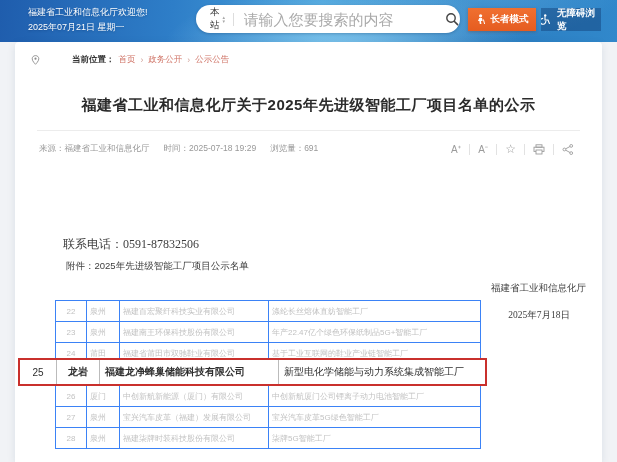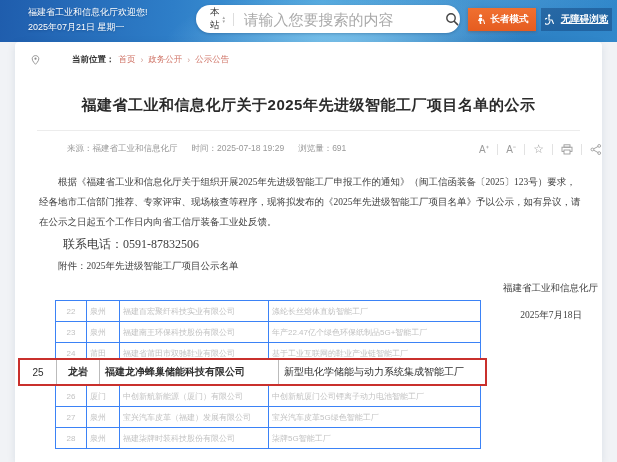--- a/index.html
+++ b/index.html
@@ -17,49 +17,49 @@
     display:flex;align-items:center;box-shadow:0 1px 3px rgba(0,30,70,.25);}
   .search-scope{font-size:9.5px;color:#333;margin-left:14px;display:flex;align-items:center;gap:3px;cursor:pointer;}
   .sel-arrows{display:inline-flex;flex-direction:column;line-height:4px;font-size:5px;color:#a7a7a7;}
   .search-divider{width:1px;height:13px;background:#ddd;margin:0 8px;}
   .search-input{border:none;outline:none;flex:1;font-size:15px;color:#333;background:transparent;}
   .search-input::placeholder{color:#aaa;}
   .search-btn{width:30px;height:28px;display:flex;align-items:center;justify-content:center;cursor:pointer;}
   .hdr-btn{position:absolute;top:8px;height:23px;border-radius:0;display:flex;align-items:center;justify-content:center;
     gap:5px;color:#fff;font-size:9.5px;font-weight:bold;cursor:pointer;}
   .btn-elder{left:468px;width:68px;background:linear-gradient(180deg,#f07030,#e55c20);box-shadow:0 1px 3px rgba(120,40,0,.3);}
-  .btn-access{left:541px;width:71px;background:rgba(14,56,110,.42);text-decoration:underline;}
+  .btn-access{left:541px;width:60px;background:rgba(14,56,110,.42);}
 
   
   .card{position:absolute;left:15px;top:42px;width:587px;height:420px;background:#fff;
     border-radius:4px 4px 0 0;box-shadow:0 2px 8px rgba(20,50,90,.10);}
 
   .breadcrumb{position:absolute;left:16px;top:12px;font-size:8.5px;color:#666;display:flex;align-items:center;gap:4px;}
   .bc-label{color:#333;font-weight:bold;margin-left:28px;}
   .bc-link{color:#cf7265;cursor:pointer;}
   .bc-sep{color:#cf9f97;margin:0 1px;}
 
   .art-title{position:absolute;left:0;top:54px;width:587px;text-align:center;font-size:15px;font-weight:bold;
     color:#2b2b2b;letter-spacing:.5px;}
   .title-divider{position:absolute;left:22px;top:88px;width:543px;height:1px;background:#ececec;}
 
-  .meta-row{position:absolute;left:24px;top:100px;width:543px;display:flex;align-items:center;font-size:8.5px;color:#999;margin-left:28px;}
+  .meta-row{position:absolute;left:24px;top:100px;width:543px;display:flex;align-items:center;font-size:8.5px;color:#999;}
   .meta-item{margin-right:14px;}
   .meta-icons{margin-left:auto;display:flex;align-items:center;color:#9b9b9b;}
   .mi{padding:0 8px;font-size:10px;cursor:pointer;display:flex;align-items:center;}
   .mi-sep{width:1px;height:11px;background:#e2e2e2;}
   .star-glyph{font-size:12px;}
 
   .art-body{position:absolute;left:24px;top:130px;width:545px;font-family:"Liberation Serif",serif;
     font-size:9.5px;color:#3d3d3d;line-height:20px;}
   .indent{text-indent:2em;}
   .art-phone{position:absolute;left:24px;top:194px;font-family:"Liberation Serif",serif;font-size:12px;color:#3d3d3d;text-indent:2em;width:500px;}
-  .art-attach{position:absolute;left:24px;top:218px;font-family:Liberation Serif, serif;font-size:9.5px;color:#3d3d3d;text-indent:2em;width:500px;}
+  .art-attach{position:absolute;left:32px;top:218px;font-family:Liberation Sans, sans-serif;font-size:9.5px;color:#3d3d3d;text-indent:2em;width:500px;}
   .art-attach .attach-link{cursor:pointer;}
-  .sign-block{position:absolute;right:4px;top:240px;text-align:right;font-family:"Liberation Serif",serif;
+  .sign-block{position:absolute;right:16px;top:240px;text-align:right;font-family:"Liberation Serif",serif;
     font-size:9.5px;color:#3d3d3d;}
   .sign-date{margin-top:14px;padding-right:16px;}
 
   
   .ftable{position:absolute;left:40px;width:415px;border-collapse:collapse;table-layout:fixed;
     font-size:8px;color:#c2c2c2;}
   .ftable td{border:1px solid #3b82f6;height:20px;padding:0 3px;overflow:hidden;white-space:nowrap;}
   .ftable .c-no{width:24px;text-align:center;}
   .ftable .c-city{width:26px;text-align:left;}
   .ftable .c-comp{width:142px;}
@@ -176,21 +176,20 @@
             <circle cx="2.4" cy="5.5" r="1.4" fill="none" stroke="#9b9b9b" stroke-width="0.9"></circle>
             <circle cx="9.2" cy="1.9" r="1.4" fill="none" stroke="#9b9b9b" stroke-width="0.9"></circle>
             <circle cx="9.2" cy="9.1" r="1.4" fill="none" stroke="#9b9b9b" stroke-width="0.9"></circle>
             <line x1="3.7" y1="4.8" x2="8" y2="2.5" stroke="#9b9b9b" stroke-width="0.9"></line>
             <line x1="3.7" y1="6.2" x2="8" y2="8.5" stroke="#9b9b9b" stroke-width="0.9"></line>
           </svg>
         </span>
       </span>
     </div>
 
-    <div class="art-body indent">根据《福建省工业和信息化厅关于组织开展2025年先进级智能工厂申报工作的通知》（闽工信函装备〔2025〕123号）要求，经各地市工信部门推荐、专家评审、现场核查等程序，现将拟发布的《2025年先进级智能工厂项目名单》予以公示，如有异议，请在公示之日起五个工作日内向省工信厅装备工业处反馈。</div>
     <div class="art-phone">联系电话：0591-87832506</div>
     <div class="art-attach"><span>附件：</span><span class="attach-link">2025年先进级智能工厂项目公示名单</span></div>
 
     <div class="sign-block">
       <div>福建省工业和信息化厅</div>
       <div class="sign-date">2025年7月18日</div>
     </div>
 
     <table class="ftable ft-top">
       <tbody>

